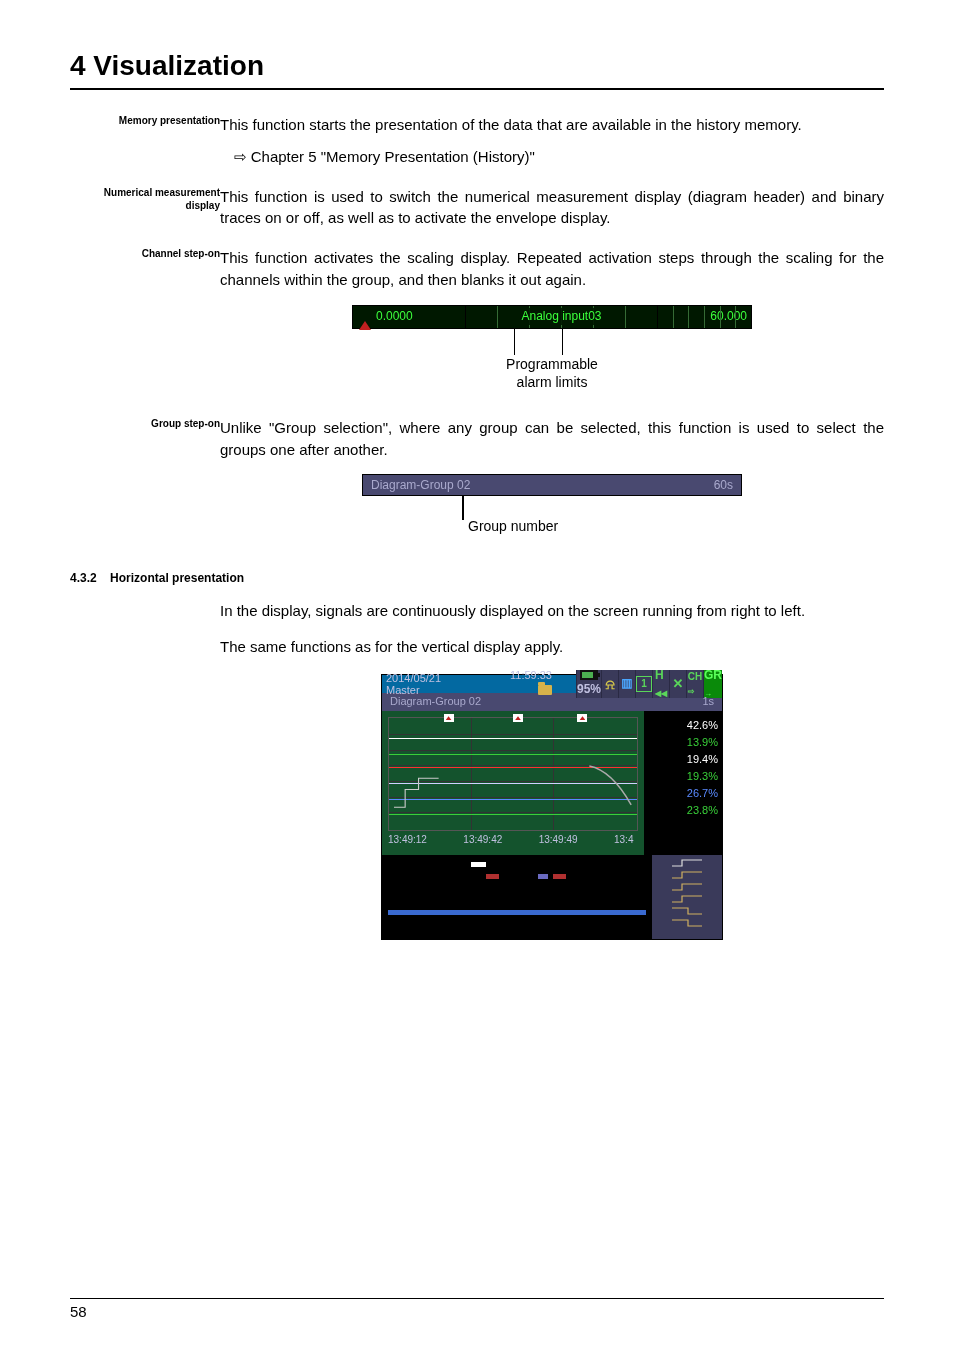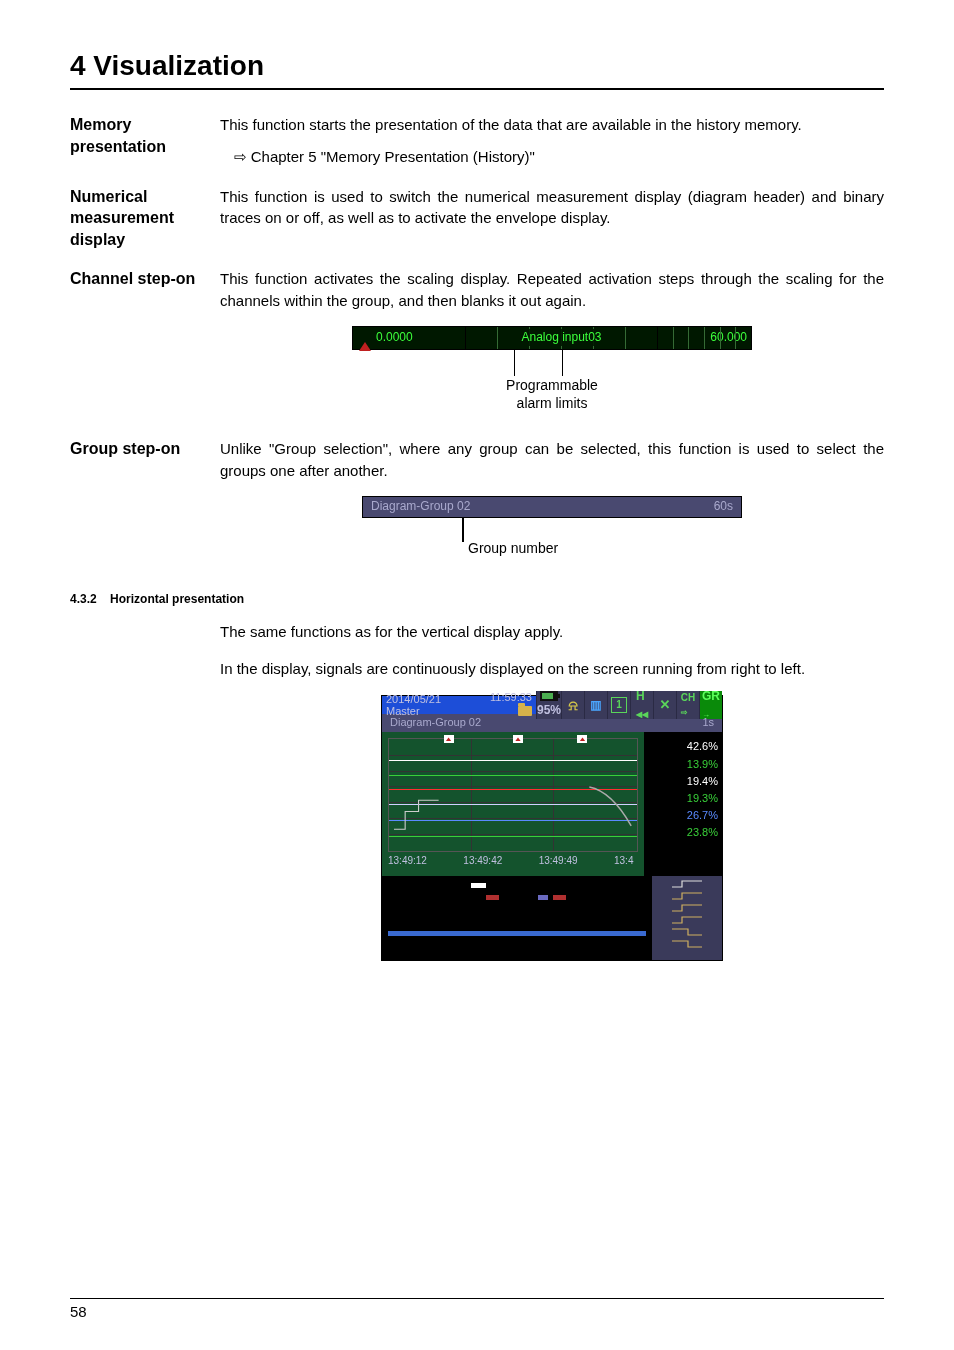--- a/index.html
+++ b/index.html
@@ -28,22 +28,23 @@
     margin: 0 0 24px 0;
   }
   .row {
     display: flex;
     margin-bottom: 18px;
   }
   .sidehead {
     width: 150px;
     flex: 0 0 150px;
     font-weight: bold;
-    font-size: 16px;
+    font-size: 10px;
     line-height: 1.35;
+    text-align: right;
   }
   .bodycol {
     flex: 1;
     font-size: 15px;
     line-height: 1.45;
     text-align: justify;
   }
   .arrow-line {
     margin-top: 10px;
     padding-left: 14px;
@@ -162,22 +163,23 @@
     margin: 16px auto 0 auto;
     width: 340px;
     border: 1px solid #000;
     font-size: 11px;
     background: #3a3a5a;
     color: #9fa0c5;
   }
   .shot-header {
     display: flex;
     align-items: center;
-    background: #1d4ed8;
+    background: #0369a1;
     height: 18px;
+    gap: 20px;
   }
   .shot-hleft {
     width: 88px;
     padding: 2px 4px;
     line-height: 1.1;
     color: #c0c0e0;
   }
   .shot-time {
     width: 54px;
     text-align: right;
@@ -387,22 +389,22 @@
         <div class="group-caption">Group number</div>
       </div>
     </div>
   </div>
 
   <div class="subsection">
     <span>4.3.2</span>&nbsp;&nbsp;&nbsp;
     <span>Horizontal presentation</span>
   </div>
   <div class="indent-body">
+    <p>In the display, signals are continuously displayed on the screen running from right to left.</p>
     <p>The same functions as for the vertical display apply.</p>
-    <p>In the display, signals are continuously displayed on the screen running from right to left.</p>
 
     <div class="shot">
       <div class="shot-header">
         <div class="shot-hleft">
           <span>2014/05/21</span><br>
           <span>Master</span>
         </div>
         <div class="shot-time">
           <span>11:59:33</span><br>
           <span class="ic-folder" style="display:inline-block;"></span>

